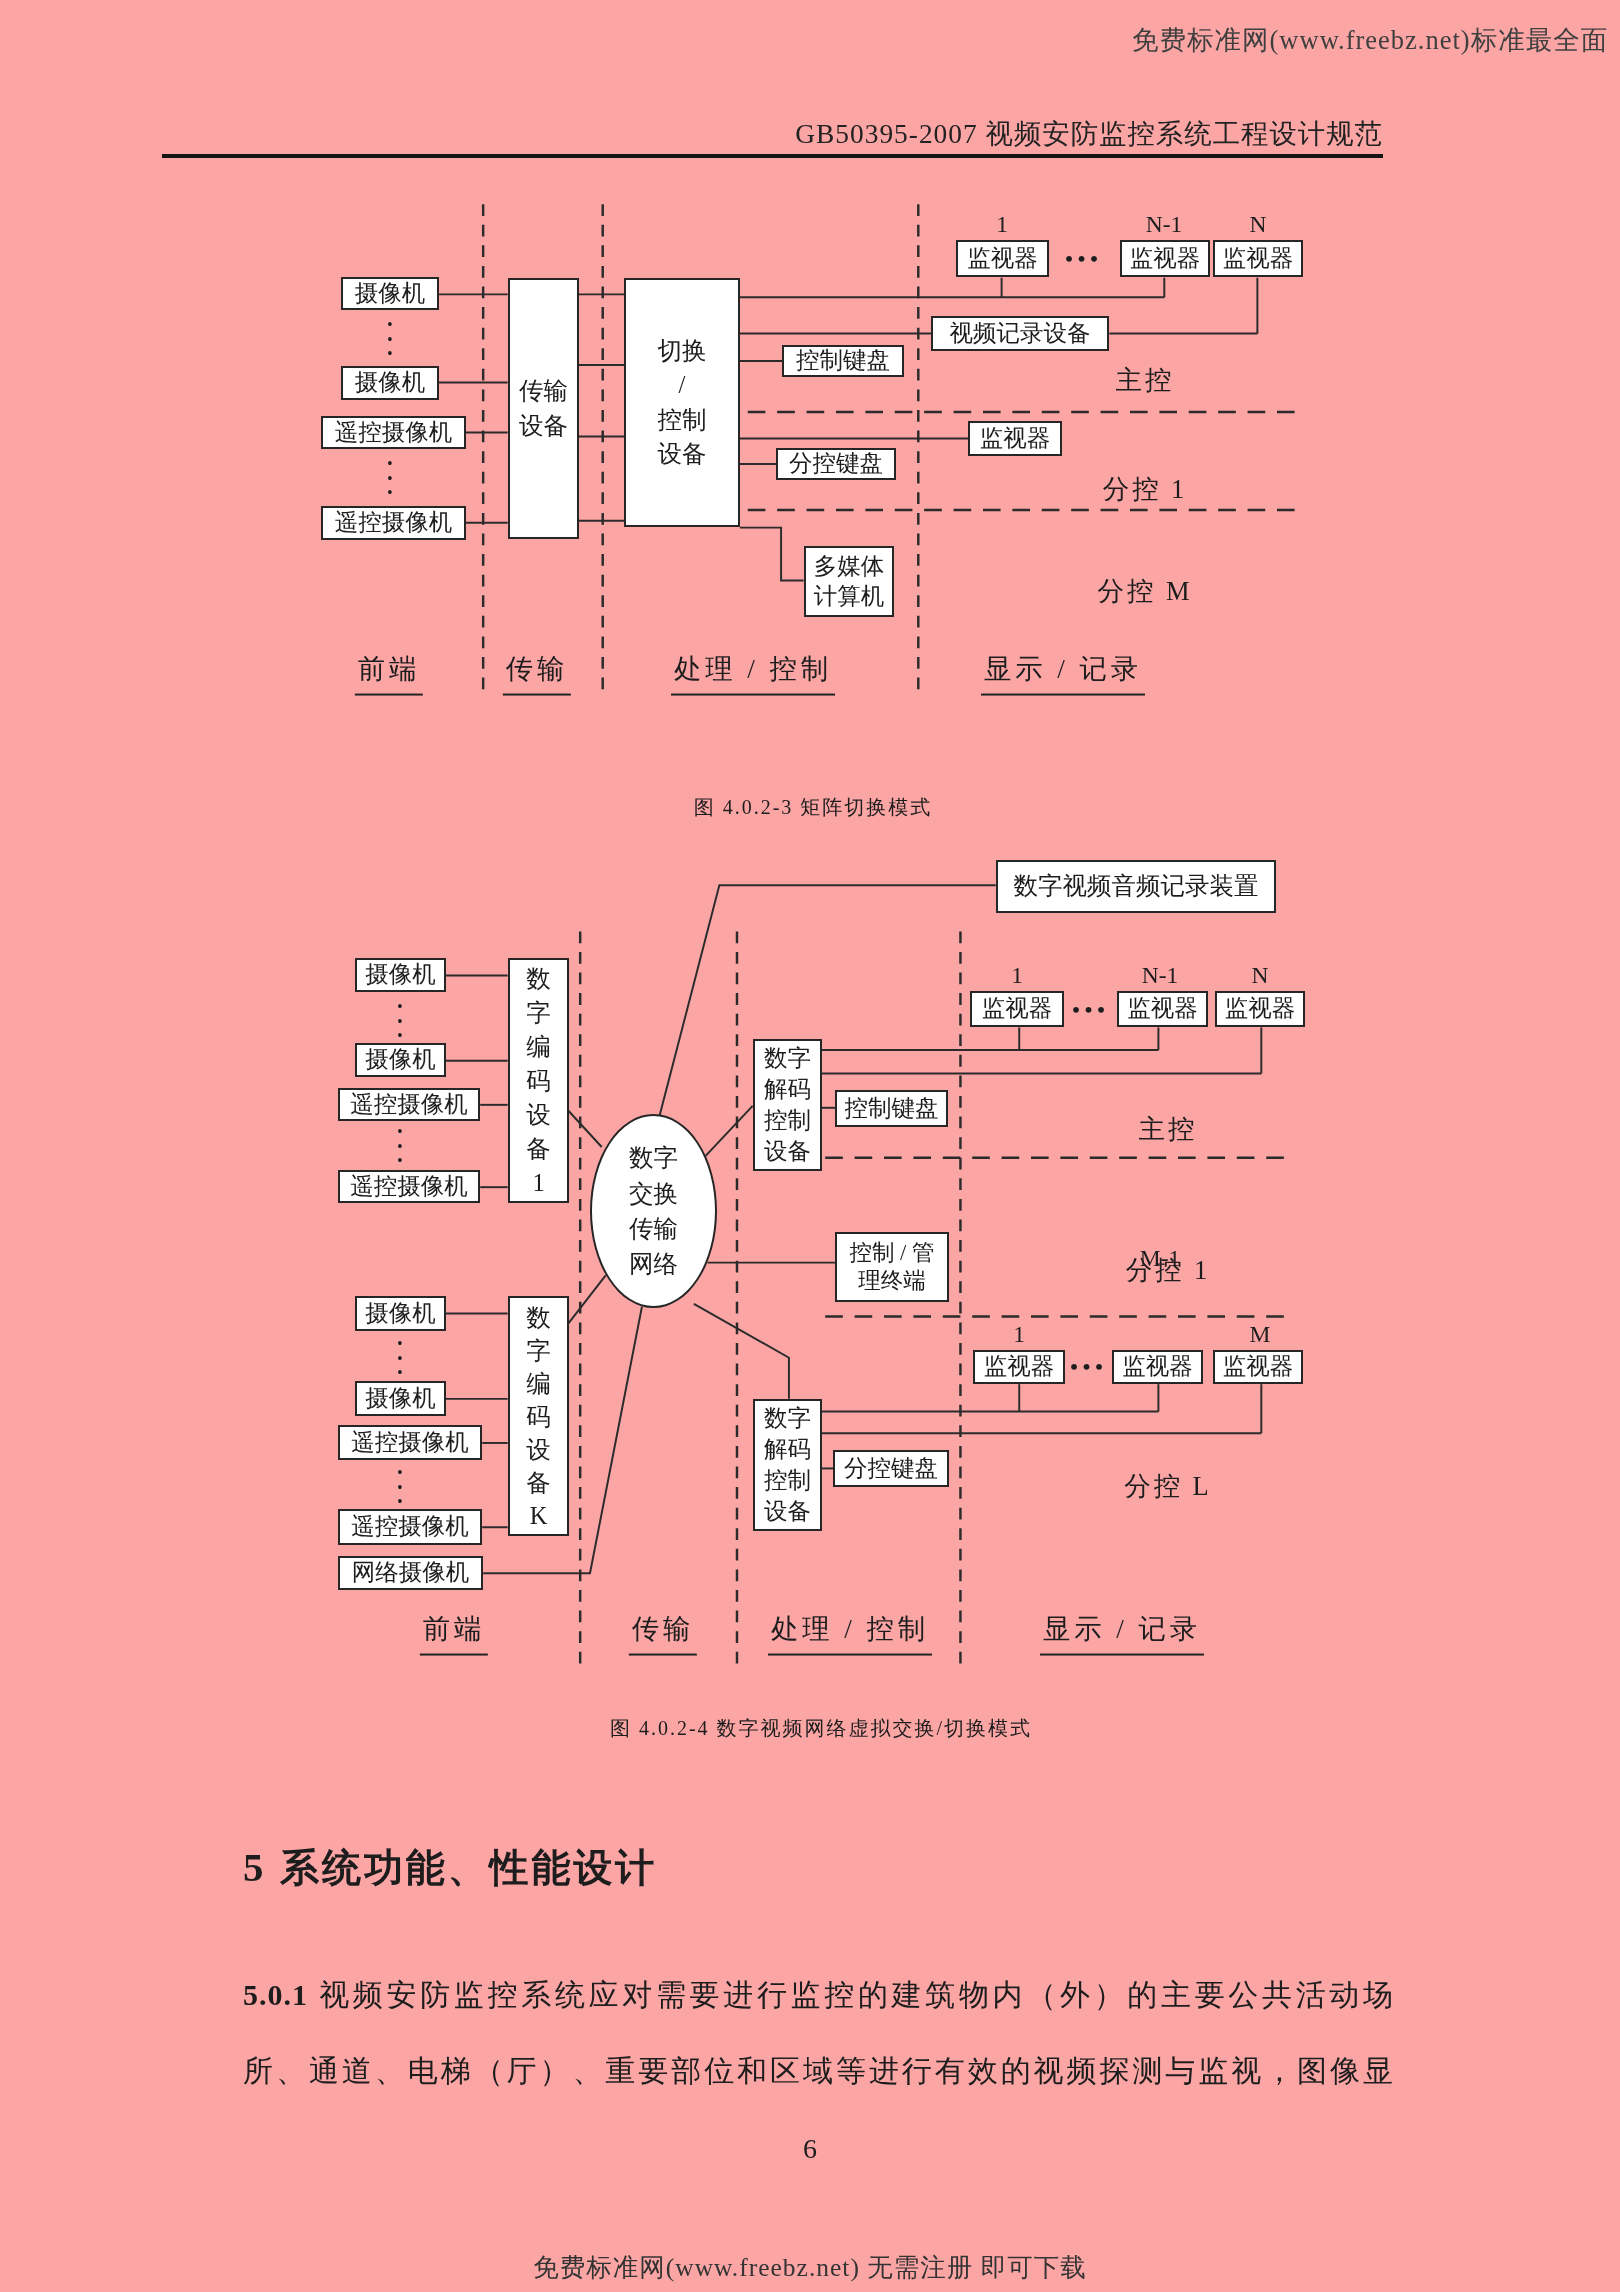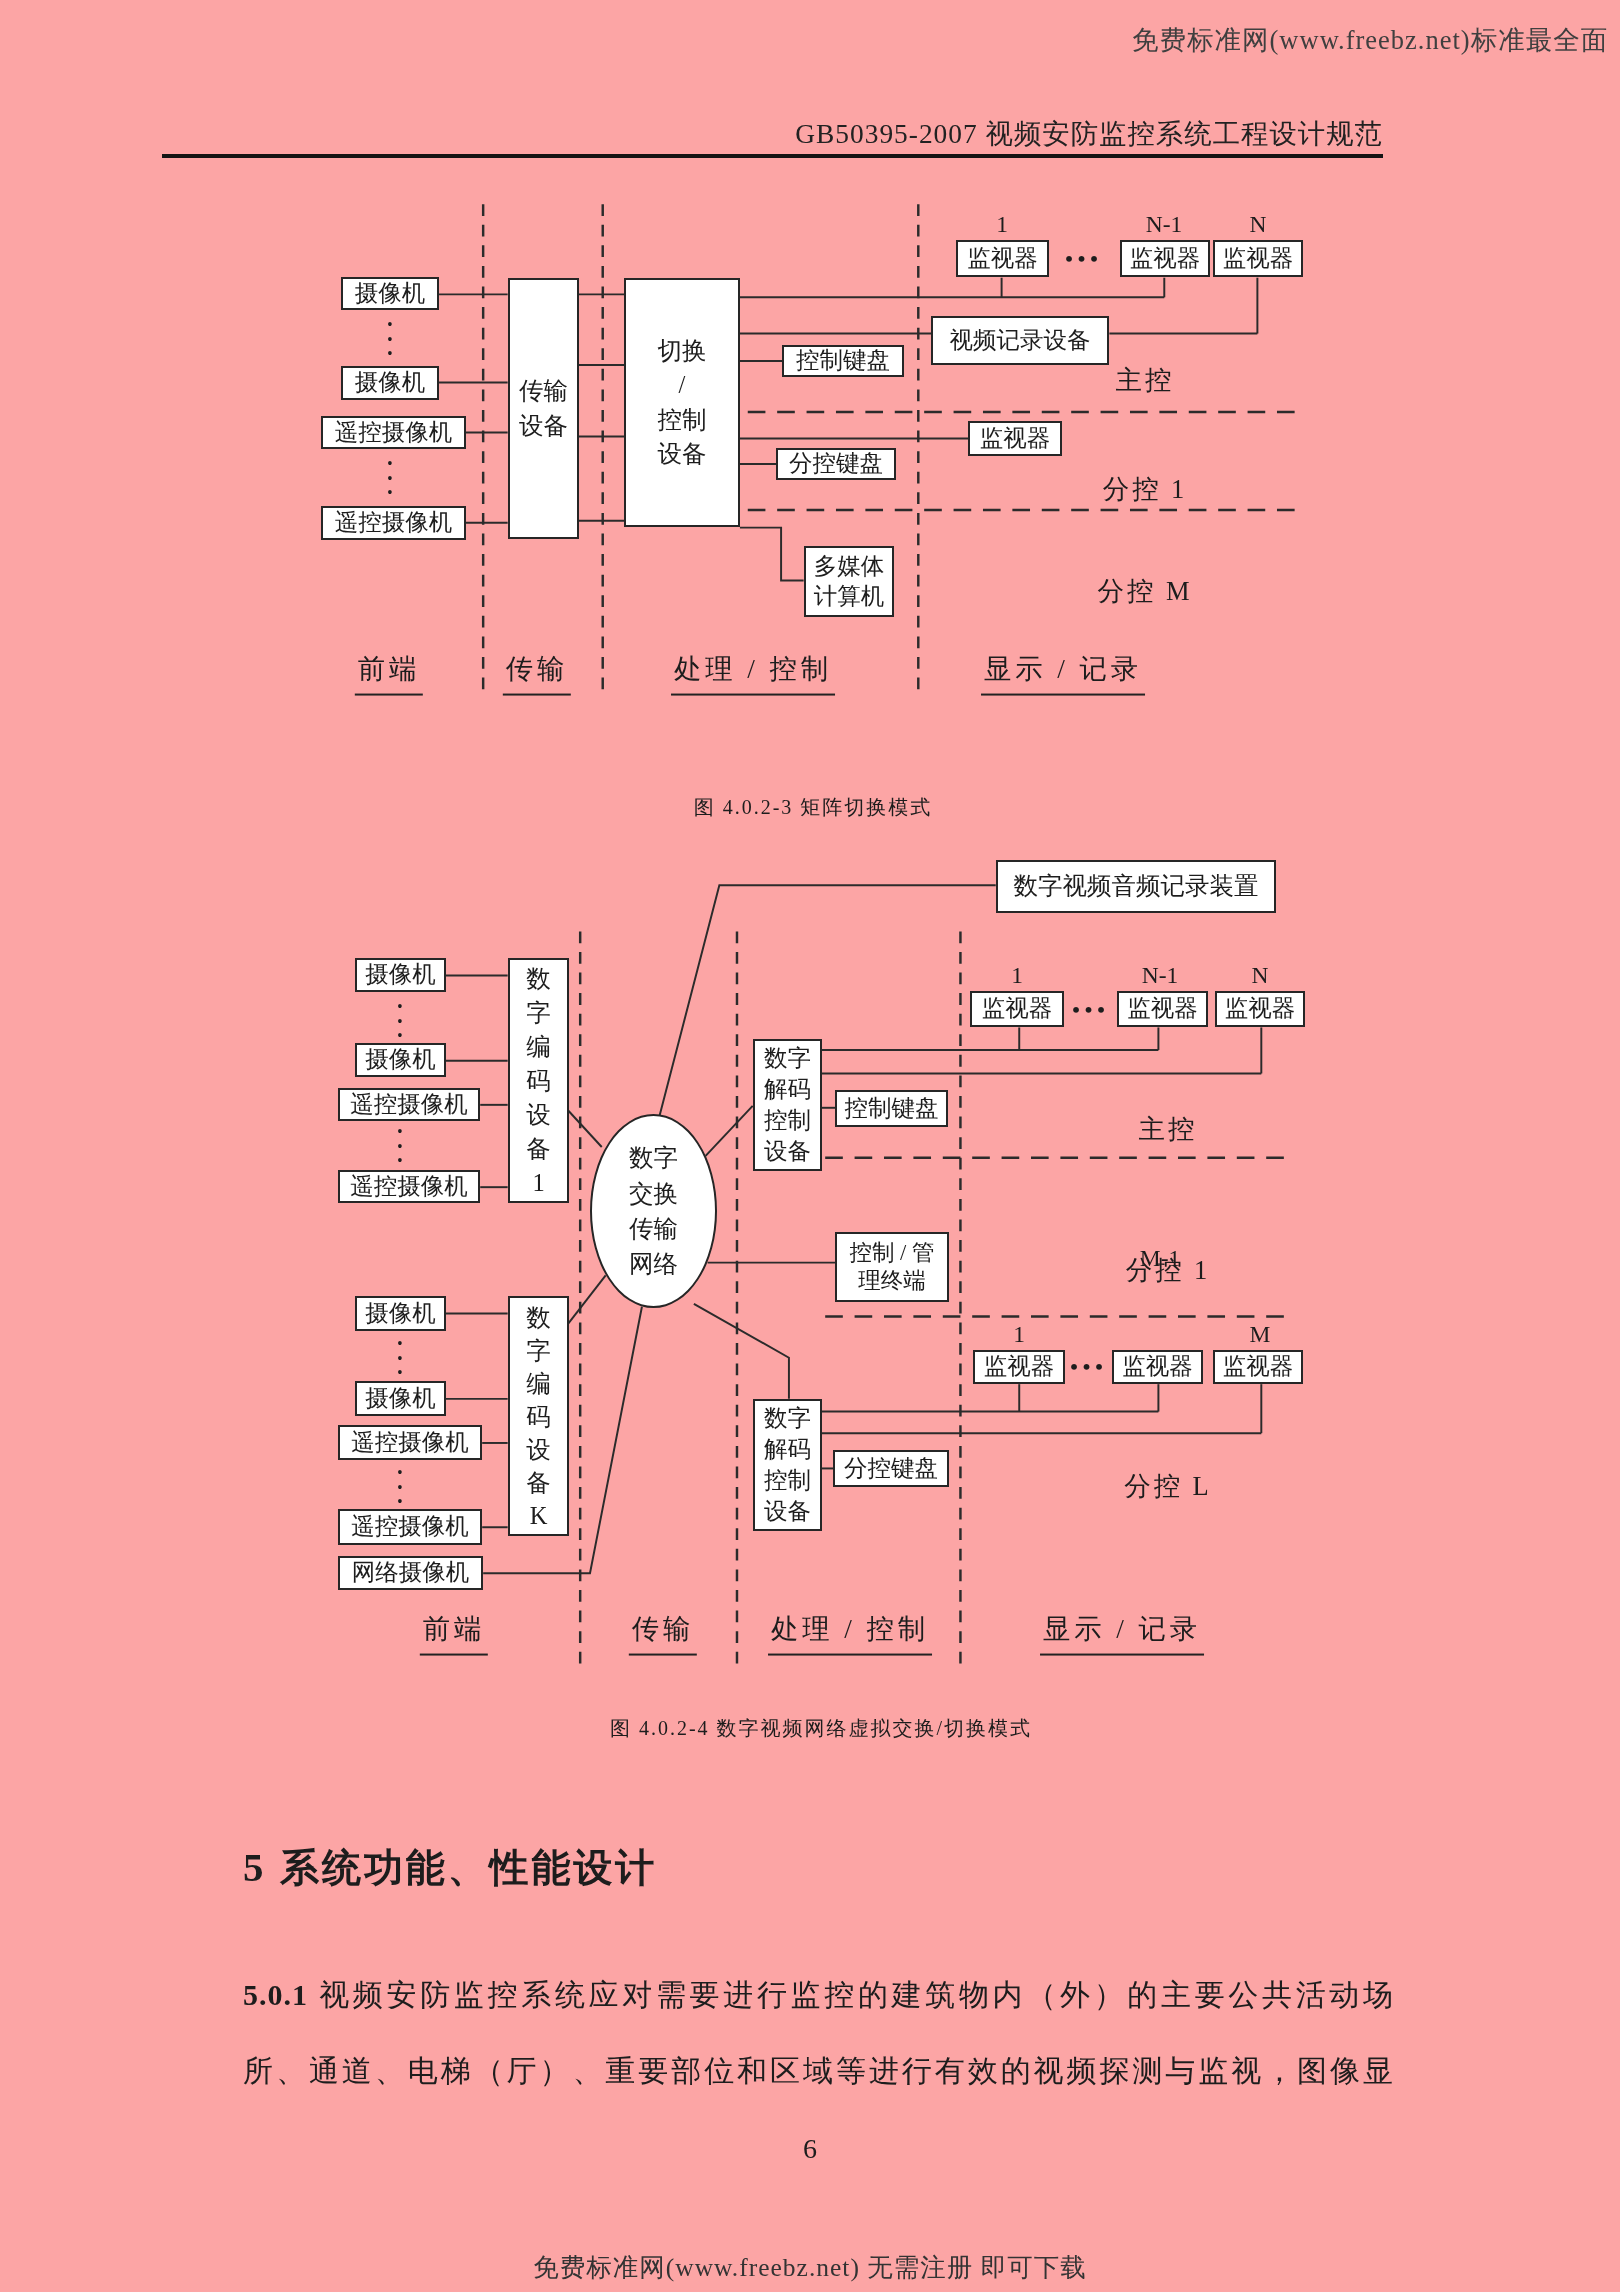--- a/index.html
+++ b/index.html
@@ -130,21 +130,21 @@
 设备</div>
 
   <div class="lbl idx" style="left:1002px;top:224px;">1</div>
   <div class="lbl idx" style="left:1164px;top:224px;">N-1</div>
   <div class="lbl idx" style="left:1258px;top:224px;">N</div>
   <div class="dbox" style="left:956px;top:240px;width:93px;height:37px;">监视器</div>
   <div class="hdots" style="left:1084px;top:259px;">•••</div>
   <div class="dbox" style="left:1120px;top:240px;width:90px;height:37px;">监视器</div>
   <div class="dbox" style="left:1213px;top:240px;width:90px;height:37px;">监视器</div>
 
-  <div class="dbox" style="left:931px;top:316px;width:178px;height:49px;">视频记录设备</div>
+  <div class="dbox" style="left:931px;top:316px;width:178px;height:35px;">视频记录设备</div>
   <div class="dbox" style="left:782px;top:345px;width:122px;height:32px;">控制键盘</div>
   <div class="lbl zone" style="left:1145px;top:380px;">主控</div>
 
   <div class="dbox" style="left:968px;top:421px;width:94px;height:35px;">监视器</div>
   <div class="dbox" style="left:776px;top:448px;width:120px;height:32px;">分控键盘</div>
   <div class="lbl zone" style="left:1145px;top:489px;">分控 1</div>
 
   <div class="dbox" style="left:804px;top:546px;width:90px;height:71px;">多媒体
 计算机</div>
   <div class="lbl zone" style="left:1145px;top:591px;">分控 M</div>

